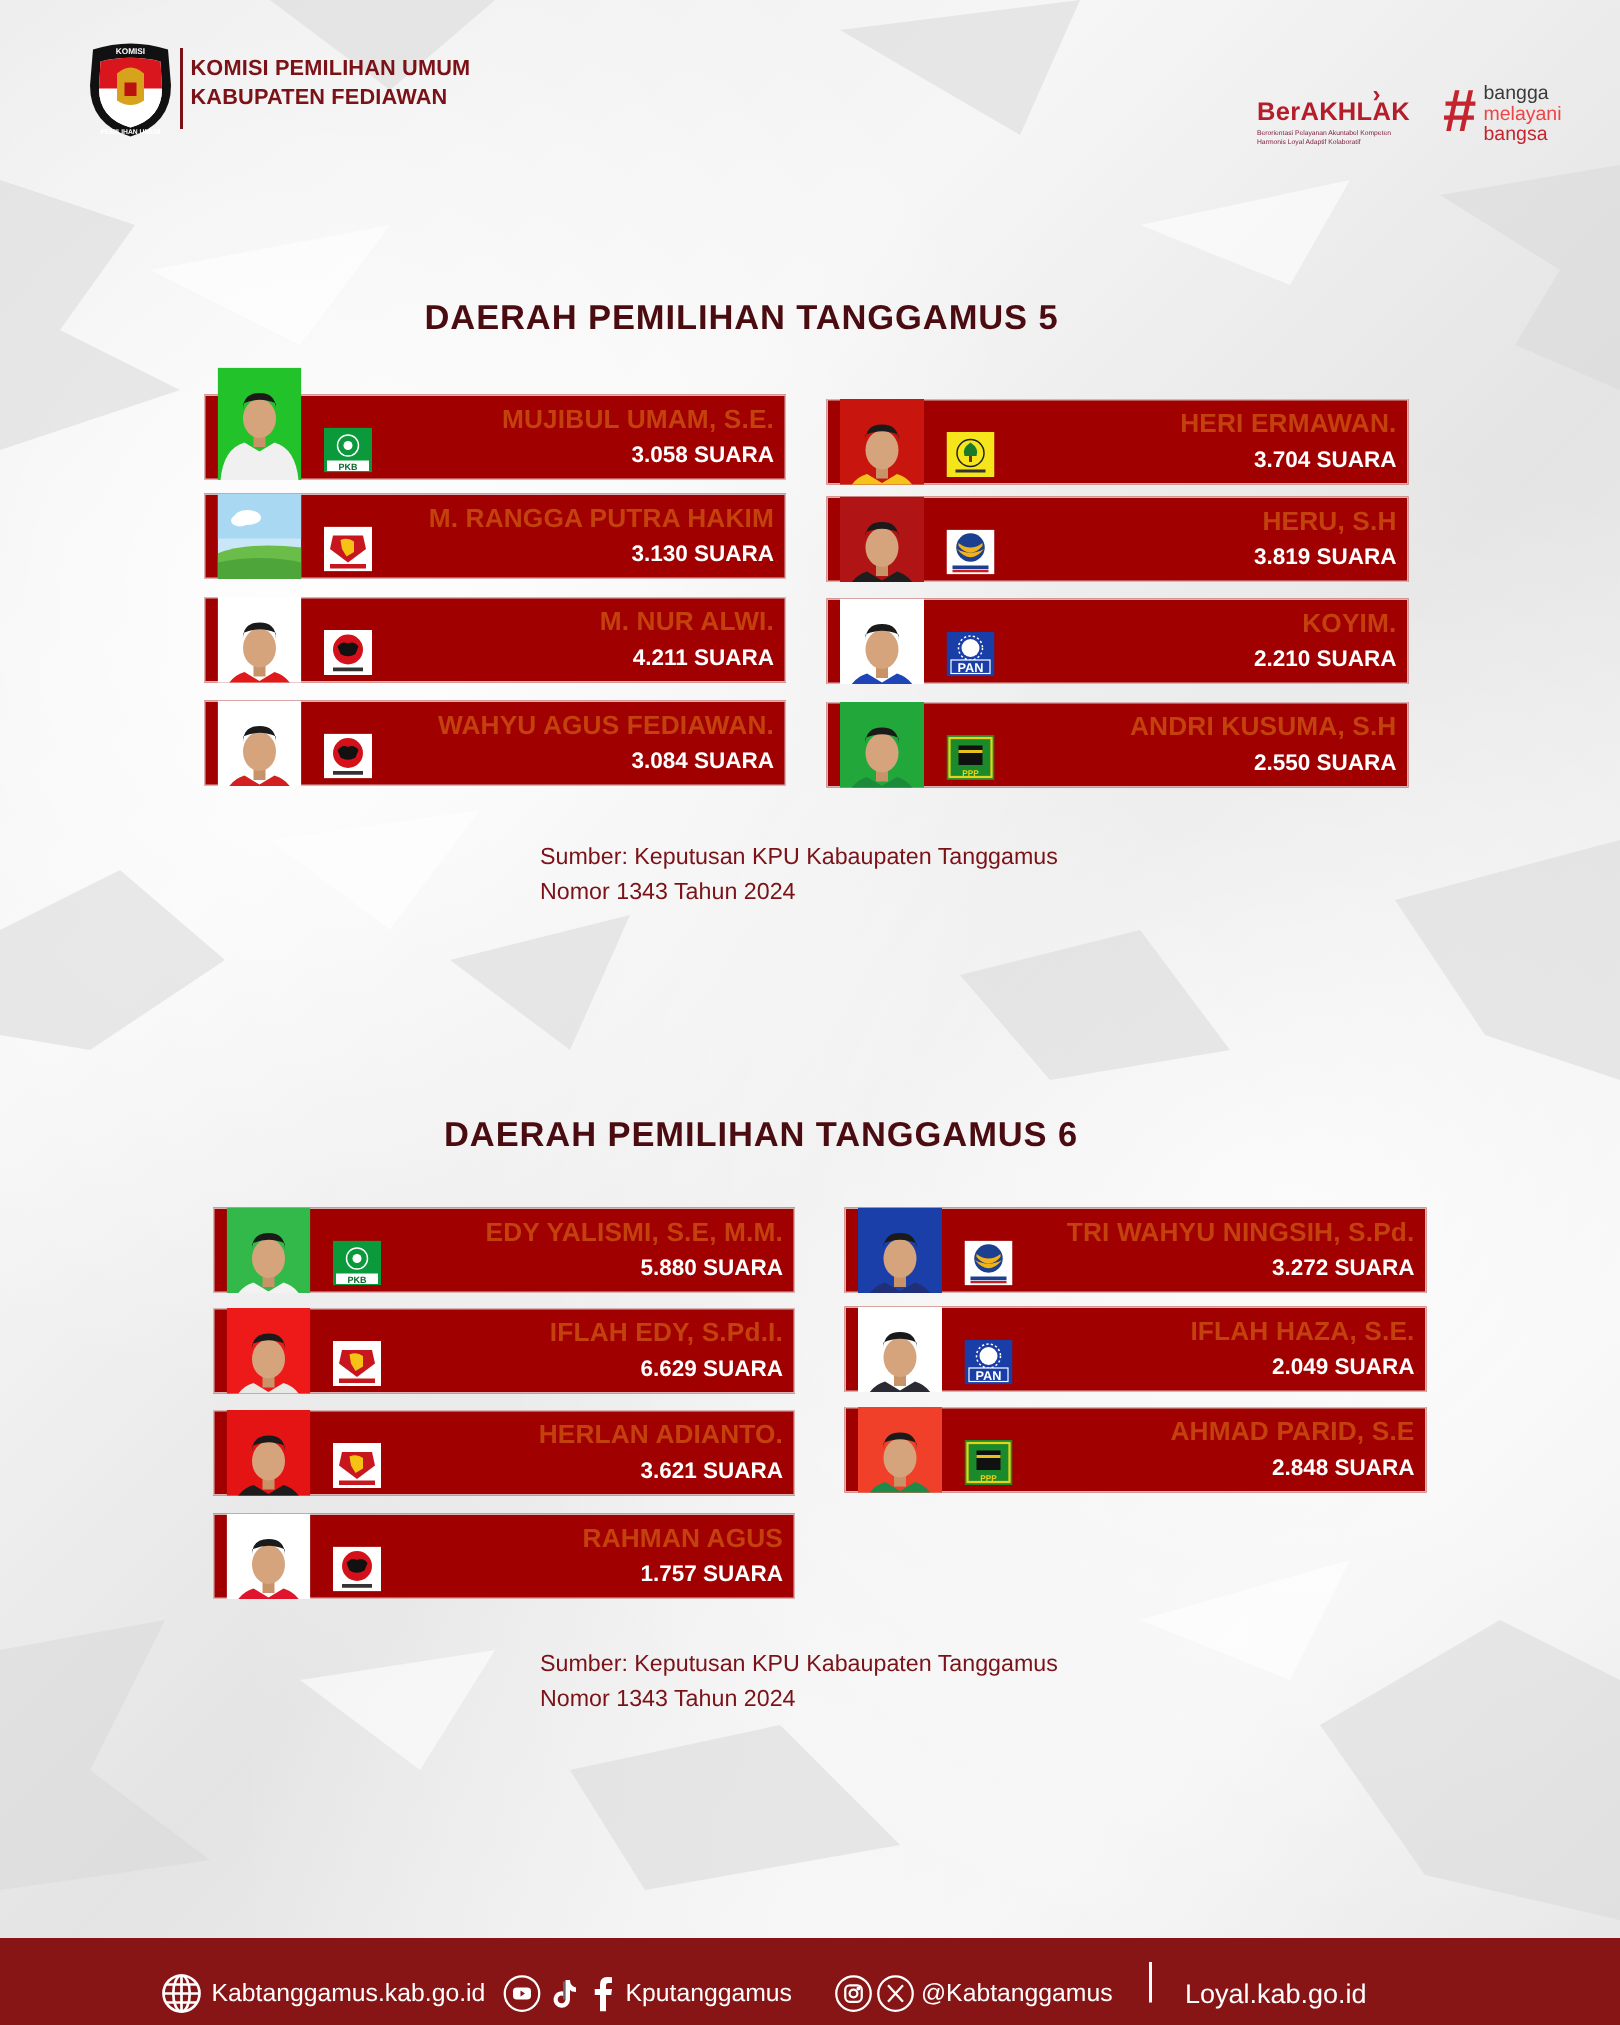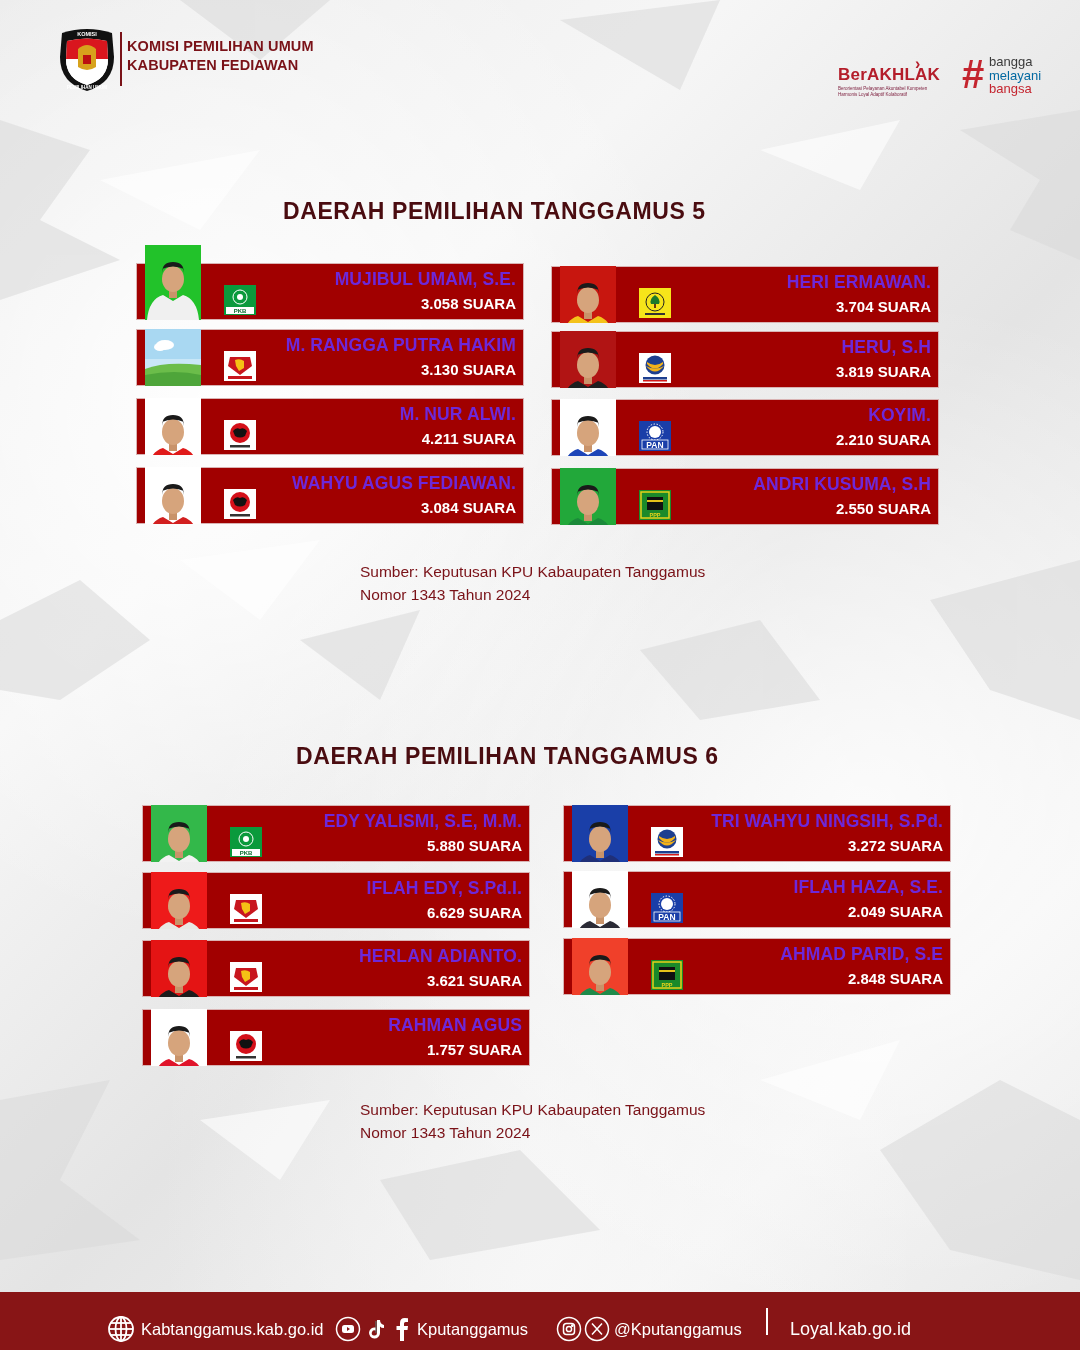--- a/index.html
+++ b/index.html
@@ -30,22 +30,22 @@
   .bangga .words span { display: block; }
 
   
   .section-title { position: absolute; font-family: "Liberation Sans", sans-serif; font-weight: 900; font-size: 23px; color: #4a0c10; letter-spacing: 0.6px; white-space: nowrap; }
 
   
   .card { position: absolute; width: 388px; height: 57px; }
   .card .bar { position: absolute; left: 0; top: 0; width: 100%; height: 100%; background: #a10000; border: 1px solid #d9b3b3; }
   .card .photo { position: absolute; left: 9px; bottom: 0; width: 56px; height: 57px; overflow: hidden; }
   .card.tall .photo { height: 75px; }
-  .card .party { position: absolute; left: 72px; bottom: 5px; width: 48px; height: 30px; display: flex; align-items: center; justify-content: flex-end; overflow: hidden; }
-  .card .name { position: absolute; right: 8px; top: 6px; color: #6d28d9; font-family: "Liberation Sans", sans-serif; font-weight: 700; font-size: 17.5px; white-space: nowrap; text-align: right; letter-spacing: 0.1px; }
+  .card .party { position: absolute; left: 72px; bottom: 5px; width: 48px; height: 30px; display: flex; align-items: center; justify-content: center; overflow: hidden; }
+  .card .name { position: absolute; right: 8px; top: 6px; color: #c2410c; font-family: "Liberation Sans", sans-serif; font-weight: 700; font-size: 17.5px; white-space: nowrap; text-align: right; letter-spacing: 0.1px; }
   .card .votes { position: absolute; right: 8px; bottom: 8px; color: #fff; font-family: "Liberation Sans", sans-serif; font-weight: 700; font-size: 15px; white-space: nowrap; text-align: right; }
 
   .source { position: absolute; color: #7a1218; font-family: "Liberation Sans", sans-serif; font-size: 15.5px; line-height: 23px; }
 
   
   .footer { position: absolute; left: 0; top: 1292px; width: 1080px; height: 58px; background: #881516; color: #fff; font-family: "Liberation Sans", sans-serif; font-size: 16.5px; }
   .footer .item { position: absolute; top: 0; height: 74px; display: flex; align-items: center; }
   .footer .icon { display: inline-flex; align-items: center; justify-content: center; }
   .footer .sep { position: absolute; left: 766px; top: 16px; width: 2px; height: 27px; background: #fff; }
 </style>
@@ -96,21 +96,21 @@
   <div class="chev">›</div>
   <div class="tag">
     <div>Berorientasi Pelayanan Akuntabel Kompeten</div>
     <div>Harmonis Loyal Adaptif Kolaboratif</div>
   </div>
 </div>
 <div class="bangga">
   <div class="hash">#</div>
   <div class="words">
     <span style="color:#3a3a3a">bangga</span>
-    <span style="color:#0369a1">melayani</span>
+    <span style="color:#ef4444">melayani</span>
     <span style="color:#c4242e">bangsa</span>
   </div>
 </div>
 
 <div class="section-title" style="left:283px; top:198px;">DAERAH PEMILIHAN TANGGAMUS 5</div>
 
 <div id="cards-layer">
     <div class="card tall" style="left: 136px; top: 263px;">
       <div class="bar"></div>
       <div class="photo"><svg width="56" height="75" viewBox="0 0 56 75" preserveAspectRatio="xMidYMax slice">
@@ -480,19 +480,19 @@
           <circle cx="13" cy="13" r="2.6"></circle>
           <circle cx="16.3" cy="9.7" r="0.6" fill="#fff"></circle>
         </svg>
     </span>
     <span class="icon" style="margin-left:2px">
       <svg width="26" height="26" viewBox="0 0 26 26" fill="none" stroke="#fff" stroke-width="1.5">
           <circle cx="13" cy="13" r="11.5"></circle>
           <path d="M8 7.5 L18 18.5 M18 7.5 L8 18.5"></path>
         </svg>
     </span>
-    <span style="margin-left:4px">@Kputanggamus</span>
+    <span style="margin-left:4px">@Kabtanggamus</span>
   </div>
   <div class="sep"></div>
   <div class="item" style="left:790px; font-size:18px;">
     <span>Loyal.kab.go.id</span>
   </div>
 </div>
 
 </body></html>

